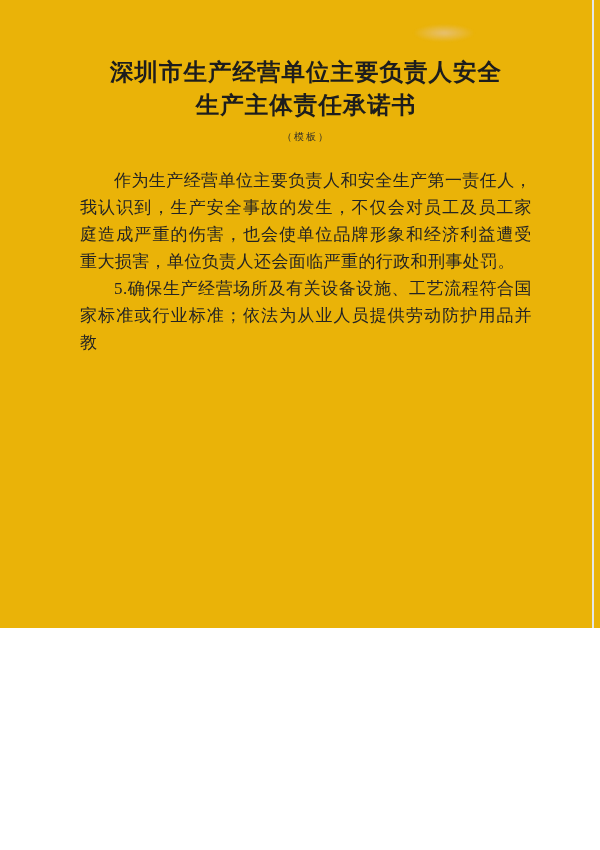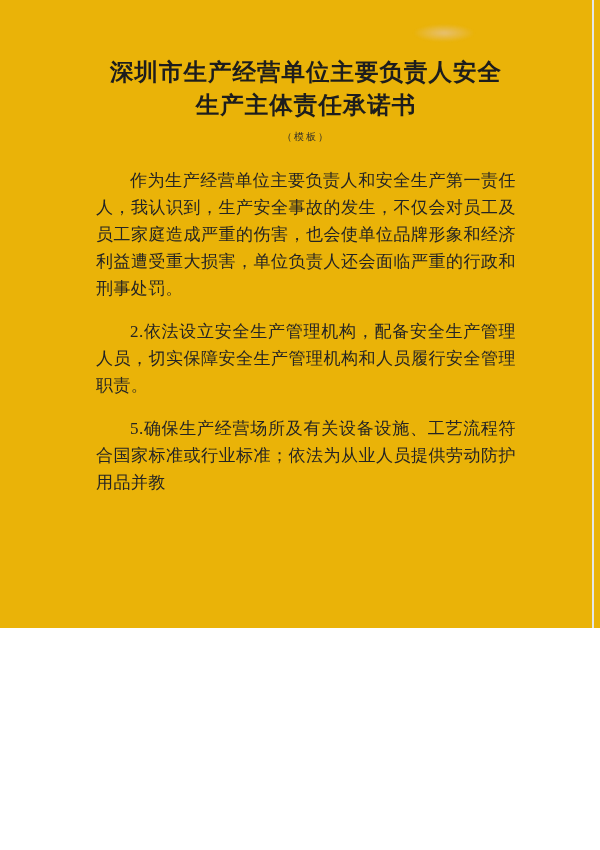--- a/index.html
+++ b/index.html
@@ -61,21 +61,21 @@
   .content {
     margin-top: 23px;
     font-size: 17px;
     line-height: 27px;
     color: #242424;
     text-align: justify;
     text-justify: inter-ideograph;
     letter-spacing: 0.4px;
   }
   .para {
-    margin: 16px;
+    margin: 0;
     text-indent: 2em;
   }
   .page-num {
     position: absolute;
     left: 0;
     top: 779px;
     width: 600px;
     text-align: center;
     font-size: 11.5px;
     color: #3c3c3c;
@@ -94,21 +94,20 @@
 
     <h1 class="title">
       <span class="title-line">深圳市生产经营单位主要负责人安全</span>
       <span class="title-line">生产主体责任承诺书</span>
     </h1>
 
     <div class="subtitle">（模板）</div>
 
     <div class="content">
       <p class="para">作为生产经营单位主要负责人和安全生产第一责任人，我认识到，生产安全事故的发生，不仅会对员工及员工家庭造成严重的伤害，也会使单位品牌形象和经济利益遭受重大损害，单位负责人还会面临严重的行政和刑事处罚。</p>
-      <p class="para">2.依法设立安全生产管理机构，配备安全生产管理人员，切实保障安全生产管理机构和人员履行安全管理职责。</p>
       <p class="para">5.确保生产经营场所及有关设备设施、工艺流程符合国家标准或行业标准；依法为从业人员提供劳动防护用品并教</p>
     </div>
 
   </div>
 
   <div class="page-num">1</div>
 
 </div>
 
 </body></html>

